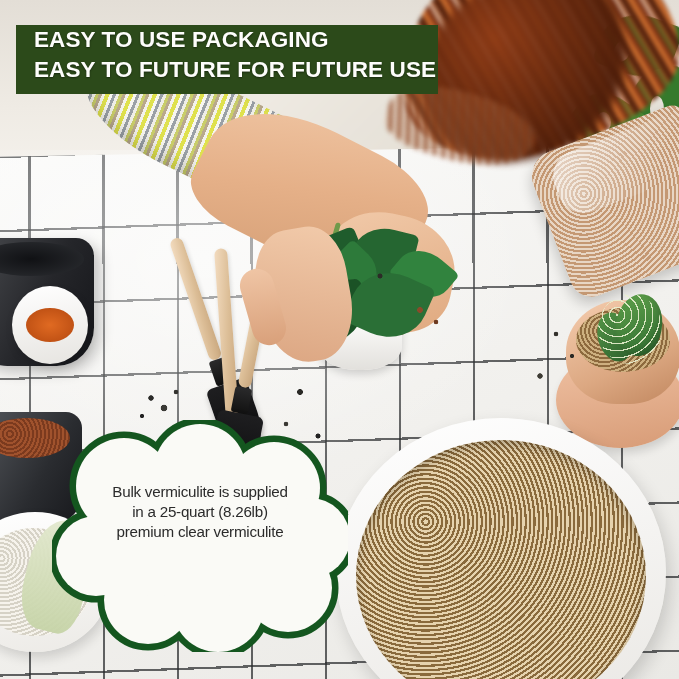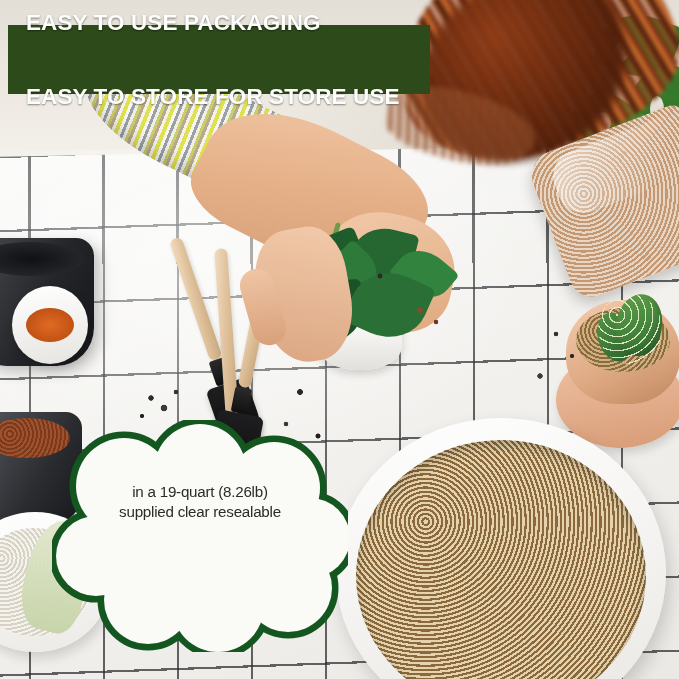--- a/index.html
+++ b/index.html
@@ -303,24 +303,24 @@
       radial-gradient(circle at 436px 142px,#6d3a20 0 2px,rgba(0,0,0,0) 2.6px),
       radial-gradient(circle at 380px 96px,#2c2b27 0 2.2px,rgba(0,0,0,0) 2.8px),
       radial-gradient(circle at 556px 154px,#33312c 0 2px,rgba(0,0,0,0) 2.6px),
       radial-gradient(circle at 572px 176px,#2a2925 0 1.8px,rgba(0,0,0,0) 2.4px),
       radial-gradient(circle at 540px 196px,#3d3b34 0 2.4px,rgba(0,0,0,0) 3px);
     pointer-events:none;
   }
 
   
   .banner{
-    position:absolute;left:8px;top:25px;width:422px;height:69px;
+    position:absolute;left:16px;top:25px;width:422px;height:69px;
     background:#2c4a1a;
-    display:flex;flex-direction:column;justify-content:center;
-    padding-left:18px;box-sizing:border-box;gap:44px;
+    display:flex;flex-direction:column;
+    padding-left:18px;box-sizing:border-box;
   }
   .banner-line{
     color:#fdfdfb;
     font-family:"Liberation Sans",sans-serif;
     font-weight:700;
     font-size:22.5px;
     line-height:1.33;
     letter-spacing:.1px;
     white-space:nowrap;
     text-shadow:0 1px 2px rgba(0,0,0,.45);
@@ -421,21 +421,21 @@
 
     <div class="pot-bl"></div>
     <div class="bowl-bl"></div>
     <div class="leaf-bl"></div>
 
     <div class="specks"></div>
   </div>
 
   <div class="banner">
     <div class="banner-line">EASY TO USE PACKAGING</div>
-    <div class="banner-line">EASY TO STORE FOR STORE USE</div>
+    <div class="banner-line">EASY TO FUTURE FOR FUTURE USE</div>
   </div>
 
   <div class="callout">
     <svg viewBox="0 0 296 232">
       <g fill="#FAFAF6" stroke="#14561F" stroke-width="13" stroke-linejoin="round">
         <circle cx="72" cy="66" r="48"></circle>
         <circle cx="148" cy="50" r="46"></circle>
         <circle cx="222" cy="68" r="46"></circle>
         <circle cx="258" cy="118" r="40"></circle>
         <circle cx="236" cy="168" r="44"></circle>
@@ -454,18 +454,19 @@
         <circle cx="236" cy="168" r="44"></circle>
         <circle cx="166" cy="186" r="46"></circle>
         <circle cx="96" cy="180" r="44"></circle>
         <circle cx="44" cy="136" r="40"></circle>
         <circle cx="104" cy="120" r="56"></circle>
         <circle cx="186" cy="120" r="56"></circle>
         <rect x="60" y="68" width="180" height="104" rx="40"></rect>
       </g>
     </svg>
     <div class="callout-text">
-      <div>in a 19-quart (8.26lb)</div>
-      <div>supplied clear resealable</div>
+      <div>Bulk vermiculite is supplied</div>
+      <div>in a 25-quart (8.26lb)</div>
+      <div>premium clear vermiculite</div>
     </div>
   </div>
 
 </div>
 
 </body></html>

